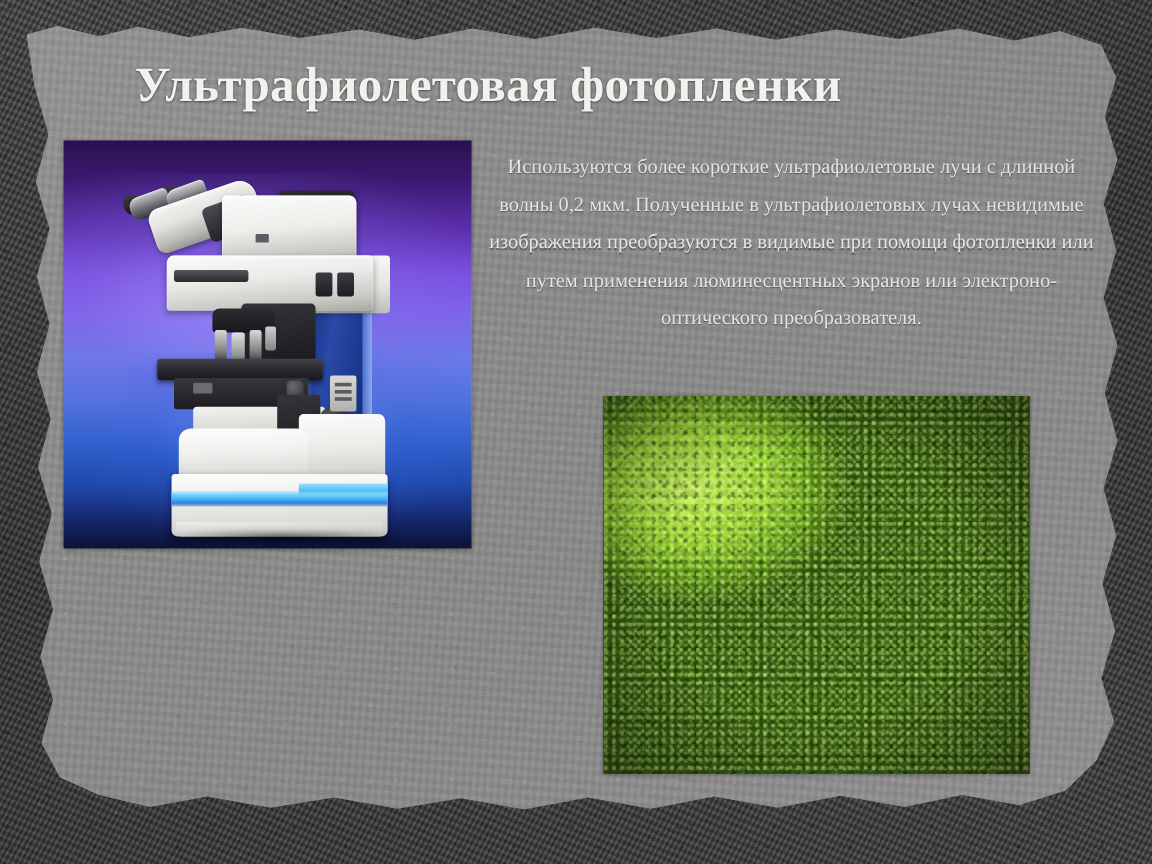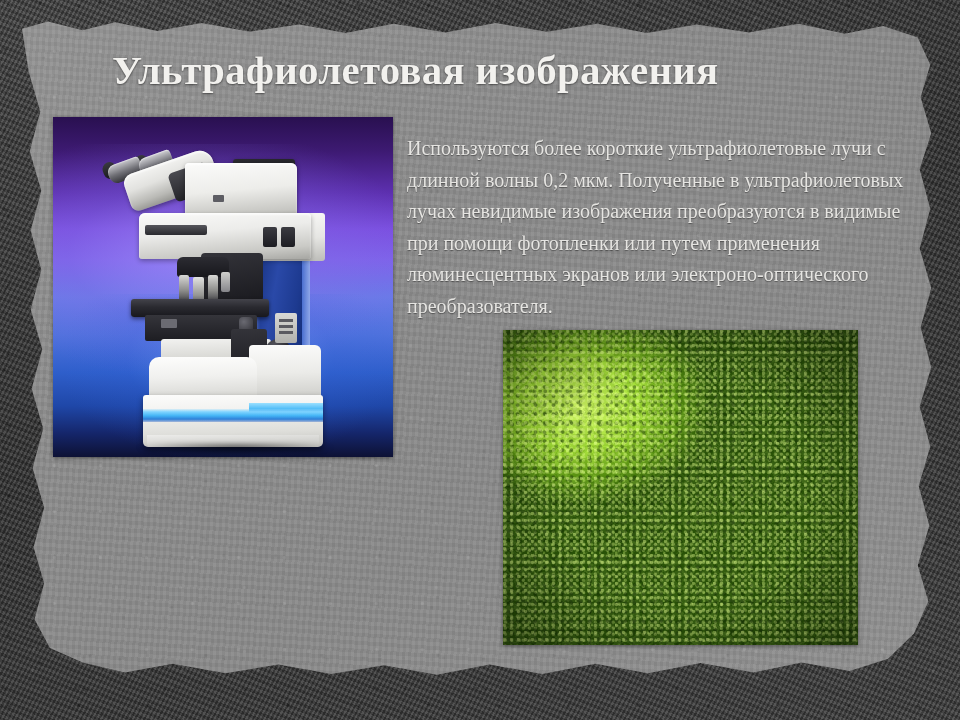--- a/index.html
+++ b/index.html
@@ -101,26 +101,27 @@
     letter-spacing: .2px;
     line-height: 1.08;
     text-shadow: 0 1px 2px rgba(0,0,0,.45), 0 0 1px rgba(0,0,0,.35);
     white-space: nowrap;
   }
 
   
   .body-text {
     position: absolute;
     left: 407px;
-    top: 133px;
+    top: 123px;
     width: 505px;
-    font-size: 20px;
+    font-size: 17px;
     line-height: 31.5px;
     color: #e6e5e2;
     text-shadow: 0 1px 1px rgba(0,0,0,.4);
+    text-align: center;
   }
   .body-text p { margin: 0; }
 
   
   .photo-microscope {
     position: absolute;
     left: 53px;
     top: 117px;
     width: 340px;
     height: 340px;
@@ -342,21 +343,21 @@
 <div class="slide">
 
   <div class="frame-dark">
     <div class="frame-grain"></div>
   </div>
 
   <div class="paper">
     <div class="paper-grain"></div>
   </div>
 
-  <div class="title">Ультрафиолетовая изображения</div>
+  <div class="title">Ультрафиолетовая фотопленки</div>
 
   <div class="body-text">
     <p>Используются более короткие ультрафиолетовые лучи с длинной волны 0,2 мкм.  Полученные в ультрафиолетовых лучах невидимые изображения преобразуются в видимые при помощи фотопленки или путем применения люминесцентных экранов или электроно-оптического преобразователя.</p>
   </div>
 
   <div class="photo-microscope">
     <div class="ms-glow"></div>
     <div class="ms-glow2"></div>
 
     <div class="ms">

